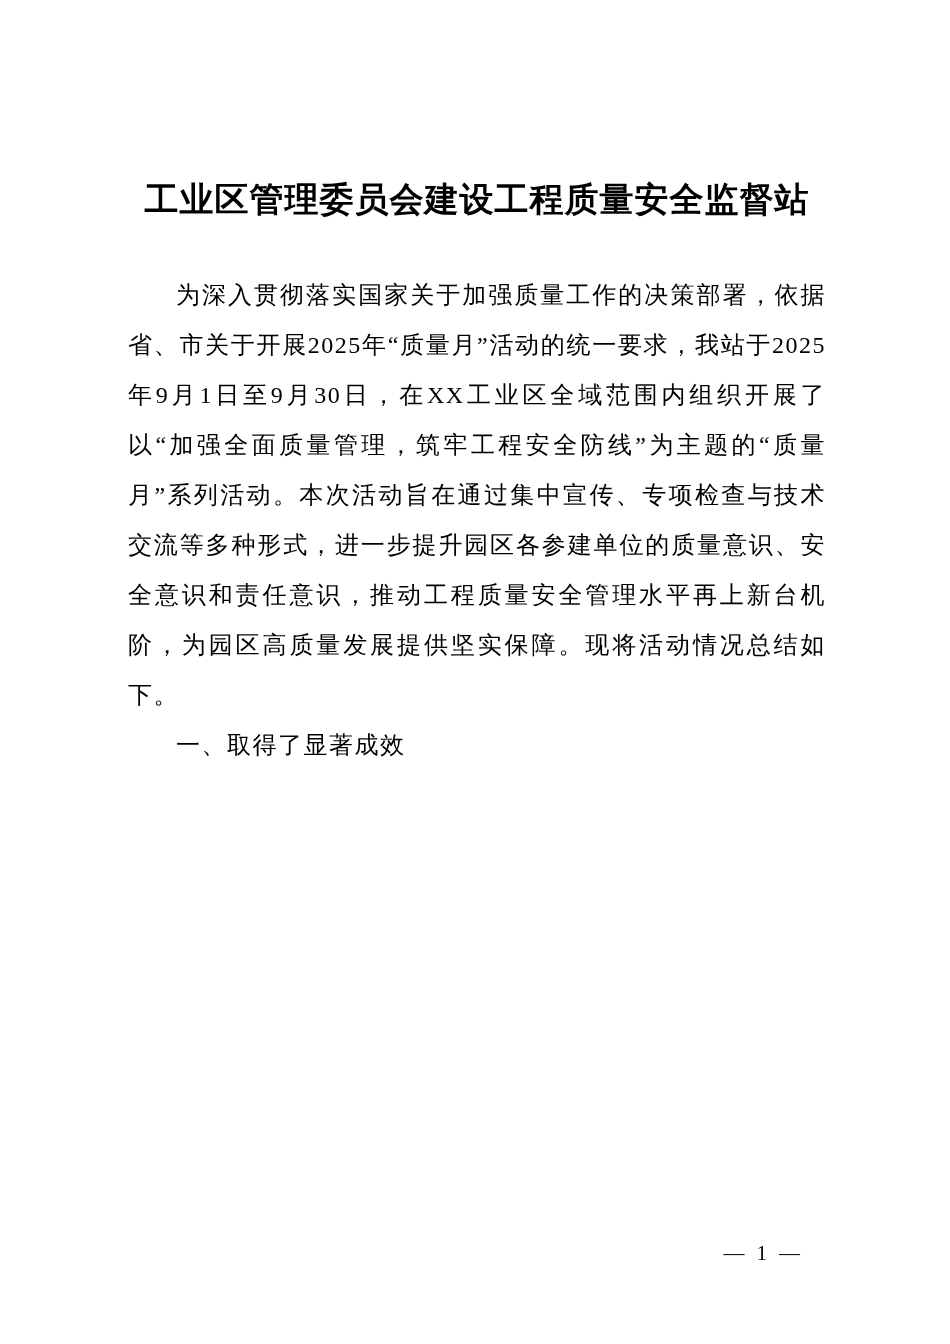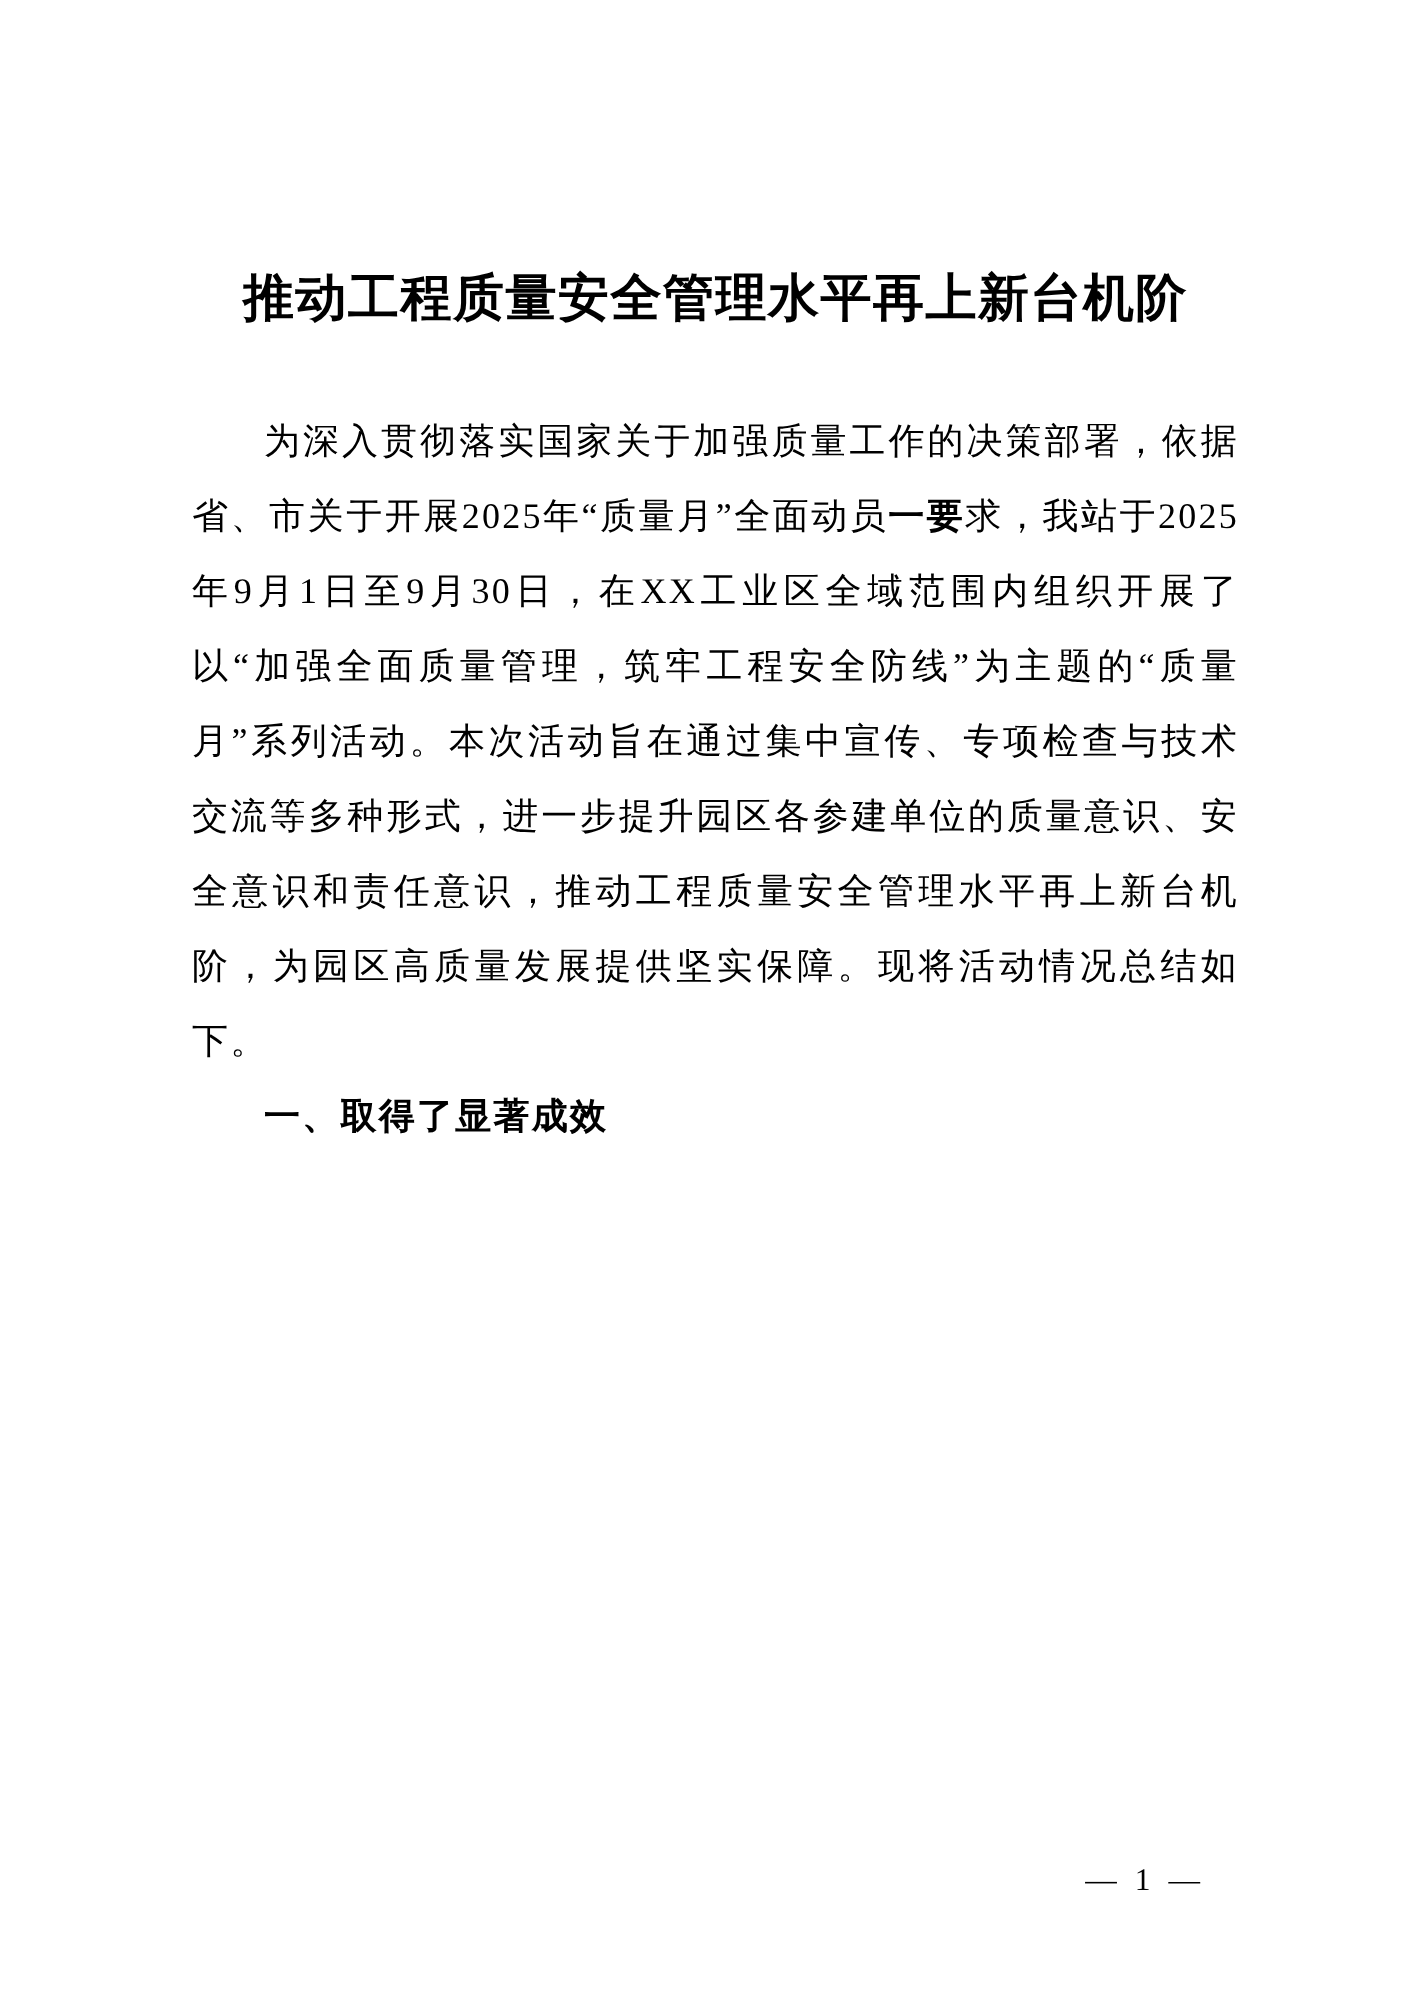--- a/index.html
+++ b/index.html
@@ -42,46 +42,46 @@
     text-indent: 2em;
     text-align: justify;
     letter-spacing: 1.5px;
   }
   .para.heading {
     font-family: "Liberation Sans", "DejaVu Sans", sans-serif;
     font-weight: 700;
     text-align: left;
   }
   .seg-bold {
-    font-weight: 700;
+    font-weight: 400;
     margin-top: 17px;
   }
   .page-footer {
     position: absolute;
     right: 150px;
     bottom: 78px;
     font-family: "Liberation Serif", "DejaVu Serif", serif;
     font-size: 21px;
     color: #000000;
     display: flex;
     align-items: baseline;
     gap: 12px;
   }
 </style>
 </head>
 <body>
 
 <div class="page">
 
   <h1 class="doc-title">
-    <span class="title-line">推动工程质量安全管理水平再上新台机阶</span>
+    <span class="title-line">工业区管理委员会建设工程质量安全监督站</span>
   </h1>
 
   <div class="doc-body" id="doc-body">
-      <p class="para"><span>为深入贯彻落实国家关于加强质量工作的决策部署，依据省、市关于开展2025年“质量月”全面动员</span><span class="seg-bold">一要</span><span>求，我站于2025年9月1日至9月30日，在XX工业区全域范围内组织开展了以“加强全面质量管理，筑牢工程安全防线”为主题的“质量月”系列活动。本次活动旨在通过集中宣传、专项检查与技术交流等多种形式，进一步提升园区各参建单位的质量意识、安全意识和责任意识，推动工程质量安全管理水平再上新台机阶，为园区高质量发展提供坚实保障。现将活动情况总结如下。</span></p>
+      <p class="para"><span>为深入贯彻落实国家关于加强质量工作的决策部署，依据省、市关于开展2025年“质量月”活动的统</span><span class="seg-bold">一要</span><span>求，我站于2025年9月1日至9月30日，在XX工业区全域范围内组织开展了以“加强全面质量管理，筑牢工程安全防线”为主题的“质量月”系列活动。本次活动旨在通过集中宣传、专项检查与技术交流等多种形式，进一步提升园区各参建单位的质量意识、安全意识和责任意识，推动工程质量安全管理水平再上新台机阶，为园区高质量发展提供坚实保障。现将活动情况总结如下。</span></p>
       <p class="para heading"><span class="seg-bold">一、取得了显著成效</span></p>
     </div>
 
   <div class="page-footer">
     <span>—</span>
     <span>1</span>
     <span>—</span>
   </div>
 
 </div>

